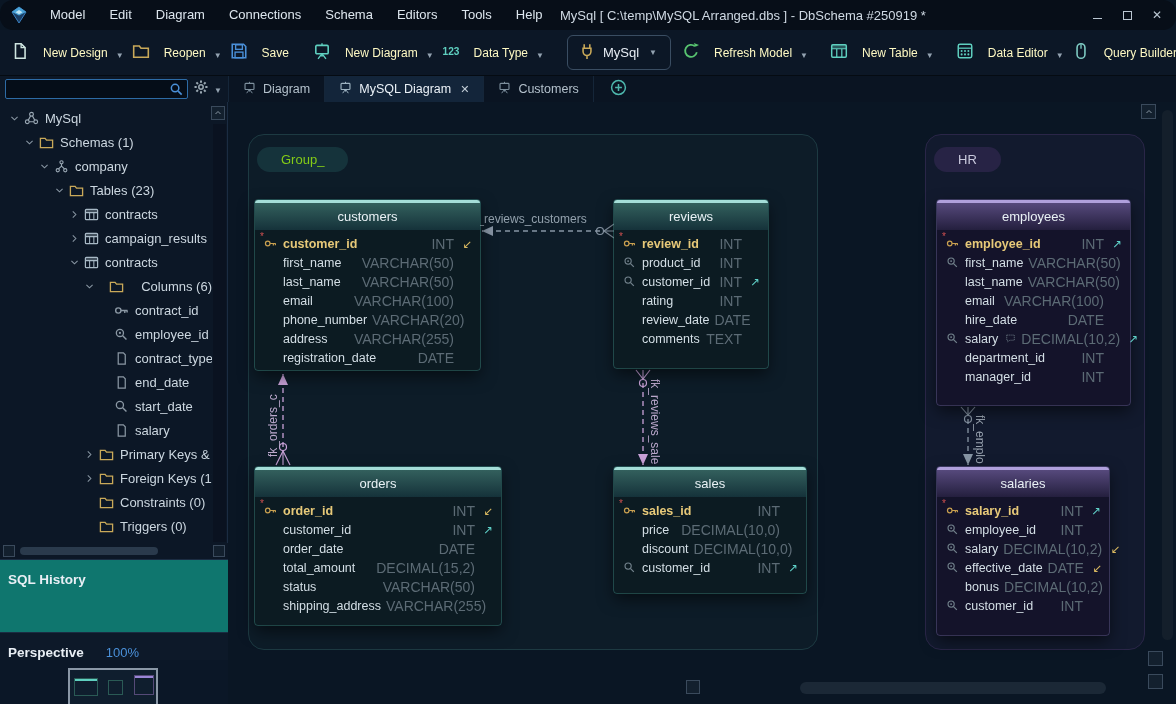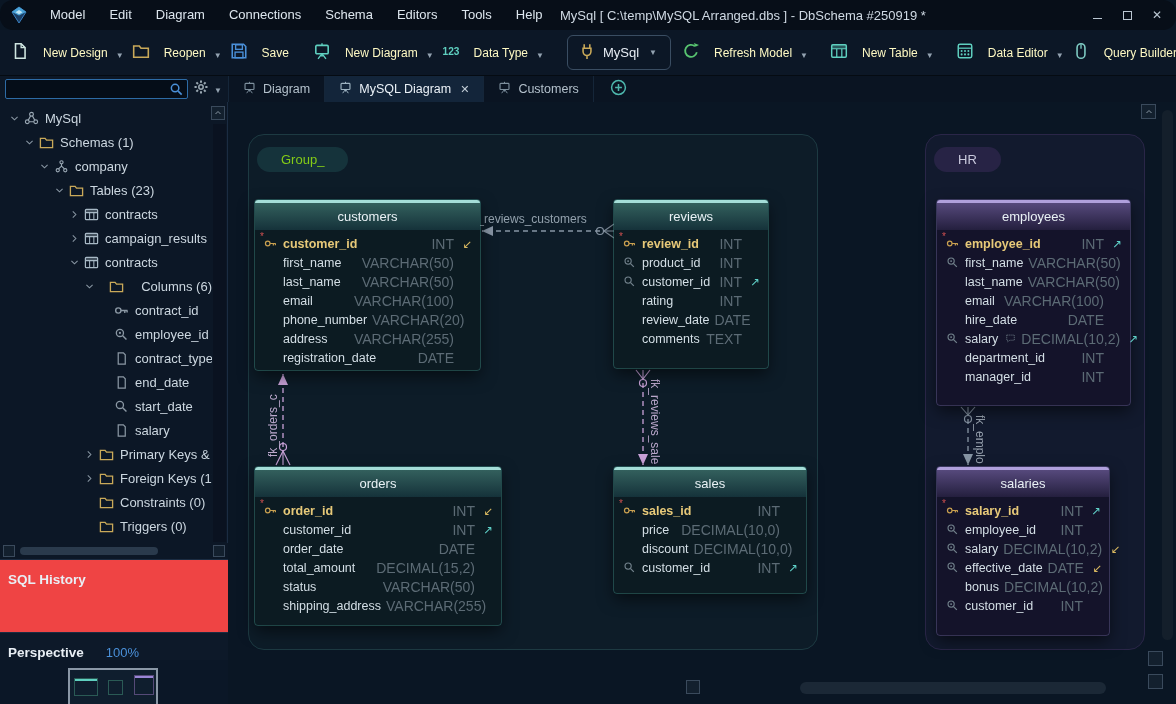--- a/index.html
+++ b/index.html
@@ -59,21 +59,21 @@
   .tree-ico { width:18px; display:flex; justify-content:center; flex:none; }
   .tree-label { padding-left:5px; }
   .tree-vscroll { position:absolute; top:22px; right:1px; width:13px; height:418px; background:#0a1220; }
   .tree-corner-btn { position:absolute; top:4px; right:2px; width:14px; height:14px;
     border:1px solid #3a4a5c; background:#13202e; display:flex; align-items:center; justify-content:center; }
   .tree-hscroll { position:absolute; top:441px; left:0; width:228px; height:16px; background:#0c1726; display:flex; align-items:center; }
   .hs-btn { width:12px; height:12px; border:1px solid #3a4a5c; background:#13202e; margin:0 3px; flex:none; }
   .hs-thumb { width:138px; height:8px; background:#2a3a4c; border-radius:4px; margin-left:2px; }
   .hs-spacer { flex:1; }
   .panel-divider { position:absolute; left:0; width:228px; height:1px; background:#1b2c42; }
-  .sql-history { position:absolute; top:458px; left:0; width:228px; height:72px; background:#ef4444; }
+  .sql-history { position:absolute; top:458px; left:0; width:228px; height:72px; background:#0f766e; }
   .panel-title { font-size:13.5px; font-weight:bold; color:#e9eff5; padding:12px 0 0 8px; }
   .perspective { position:absolute; top:531px; left:0; width:228px; height:71px; background:#0d1929; }
   .persp-head { display:flex; align-items:baseline; gap:22px; }
   .persp-zoom { font-size:13px; color:#4a90d9; padding-top:12px; }
   .minimap { position:absolute; top:27px; left:0; width:228px; height:44px; background:#0b1727; }
   .mini-viewport { position:absolute; left:68px; top:8px; width:90px; height:40px;
     border:2px solid #8a97a6; background:#0f1e2e; }
   .mini-tbl { position:absolute; border:1px solid #2a5a55; }
   .mini-strip { height:2px; }
 

